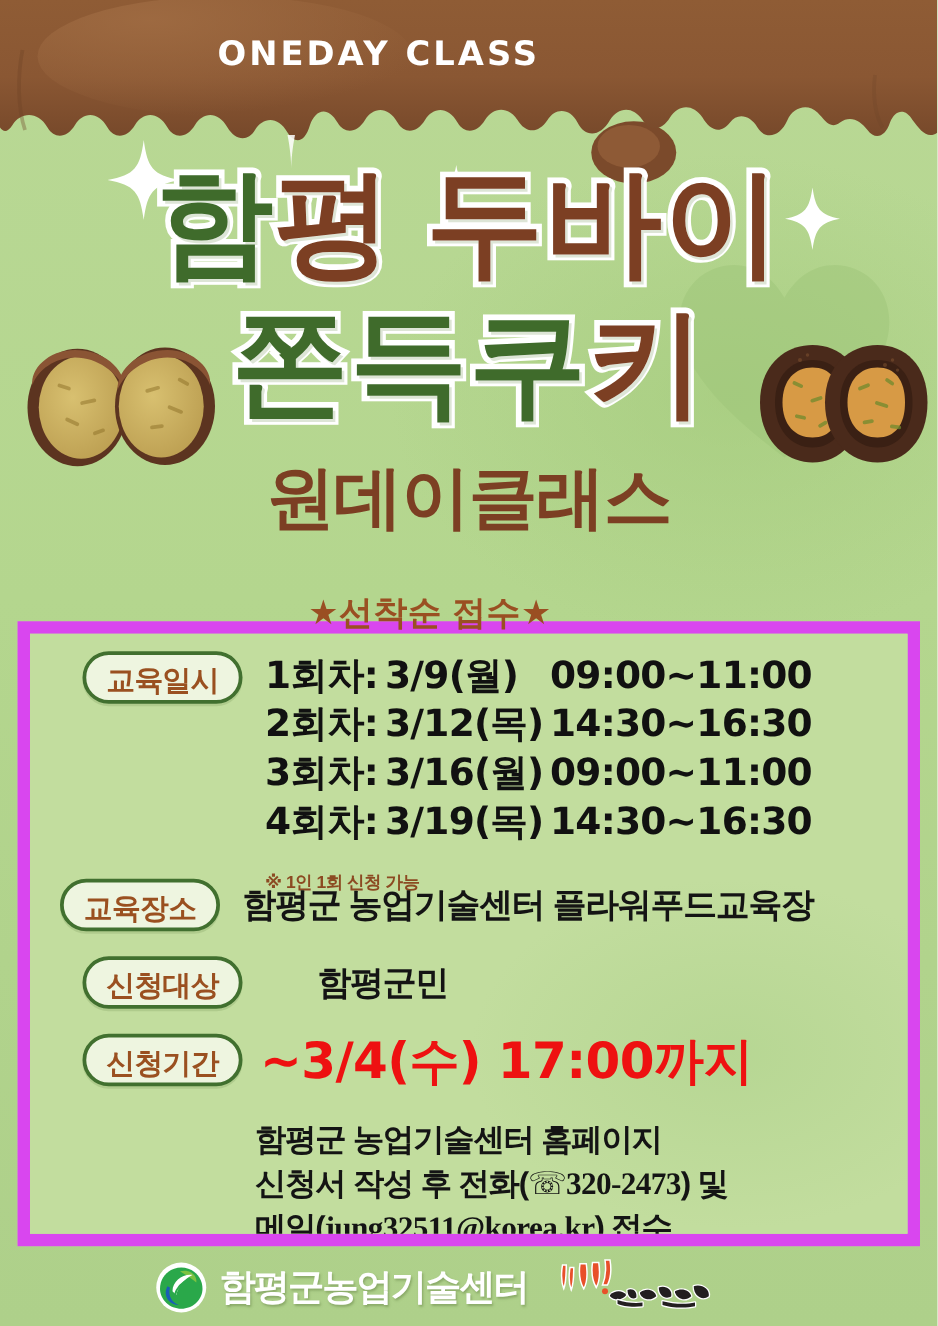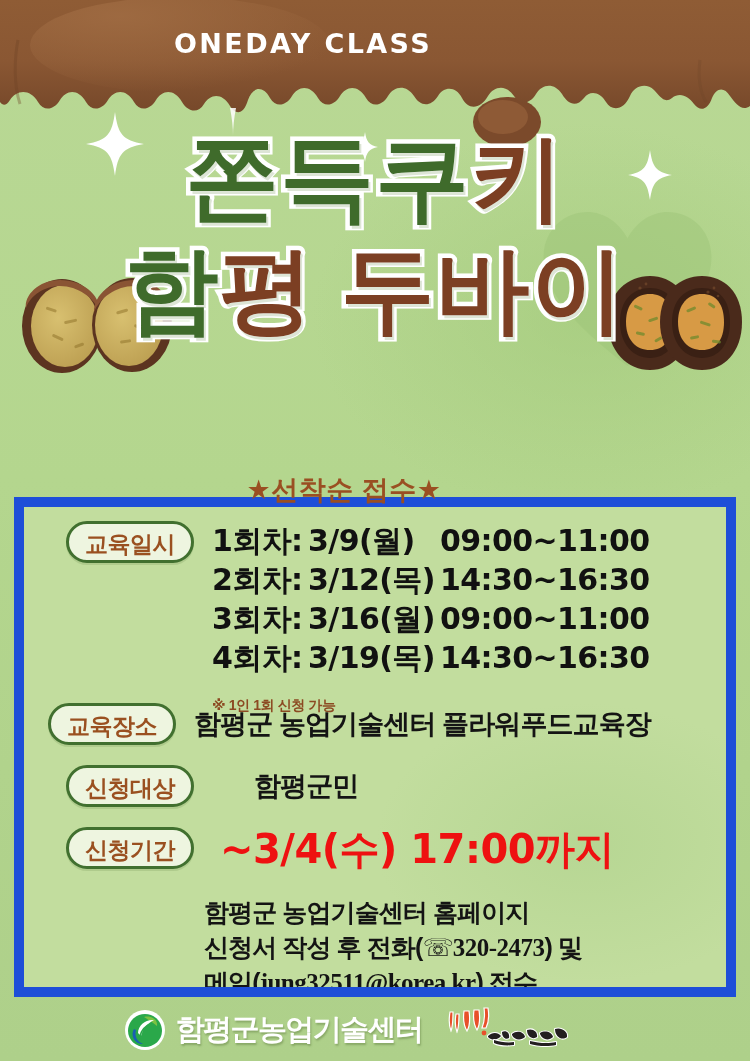--- a/index.html
+++ b/index.html
@@ -133,21 +133,21 @@
   }
 
   
   .info-panel {
     position: absolute;
     left: 14px;
     top: 497px;
     width: 722px;
     height: 500px;
     box-sizing: border-box;
-    border: 10px solid #1d4ed8;
+    border: 10px solid #d946ef;
     background: #c3de9f;
     z-index: 6;
   }
   .info-inner {
     position: relative;
     width: 100%;
     height: 100%;
     background:
       radial-gradient(ellipse 300px 200px at 80% 70%, rgba(175,210,140,0.6) 0%, rgba(175,210,140,0) 70%),
       #c2dd9e;
@@ -201,21 +201,21 @@
   .val {
     margin-left: 18px;
     font-size: 27px;
     font-weight: bold;
     color: #141414;
     line-height: 42px;
     letter-spacing: -0.9px;
     white-space: nowrap;
   }
   .val-deadline {
-    margin-left: 26px;
+    margin-left: 14px;
     font-size: 40px;
     font-weight: bold;
     color: #ee1111;
     line-height: 44px;
     letter-spacing: -0.5px;
     font-family: "DejaVu Sans", sans-serif;
     white-space: nowrap;
   }
 
   .contact {
@@ -400,27 +400,28 @@
           <circle cx="46" cy="14" r="1.4"></circle>
         <circle cx="108" cy="22" r="1.6"></circle>
           <circle cx="114" cy="18" r="1.4"></circle>
         <circle cx="118" cy="26" r="1.3"></circle>
       </g>
     </svg>
   </div>
 
   <div class="title-wrap">
     <div class="title-line">
+      <span class="ch ch-green">함</span><span class="ch ch-brown">평</span><span class="sp"></span><span class="ch ch-brown">두</span><span class="ch ch-brown">바</span><span class="ch ch-brown">이</span>
+    </div>
+    <div class="title-line">
       <span class="ch ch-green">쫀</span><span class="ch ch-green">득</span><span class="ch ch-green">쿠</span><span class="ch ch-brown">키</span>
     </div>
-    <div class="title-line">
-      <span class="ch ch-green">함</span><span class="ch ch-brown">평</span><span class="sp"></span><span class="ch ch-brown">두</span><span class="ch ch-brown">바</span><span class="ch ch-brown">이</span>
-    </div>
-  </div>
-
+  </div>
+
+  <div class="subtitle">원데이클래스</div>
   <div class="first-come">★선착순 접수★</div>
 
   <div class="info-panel">
     <div class="info-inner">
 
       <div class="row" style="left:42px; top:14px;">
         <div class="pill">교육일시</div>
         <div class="sched-list">
           <div class="sched-line">
             <span class="lbl">1회차:</span><span class="dt">3/9(월)</span><span>09:00~11:00</span>

